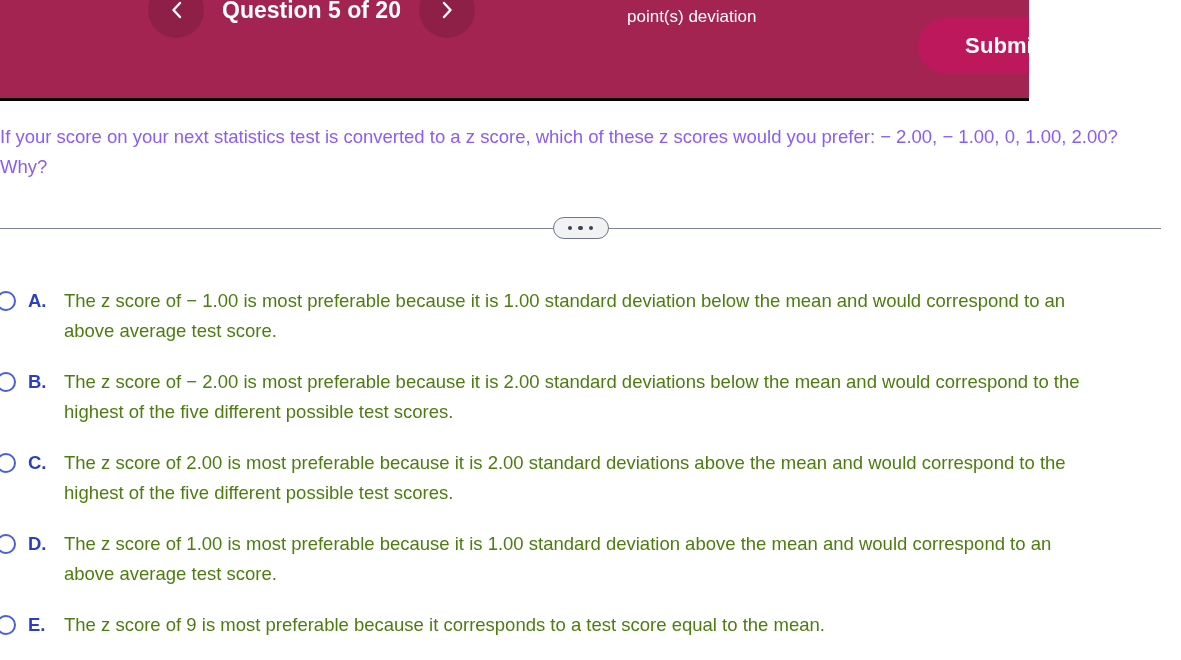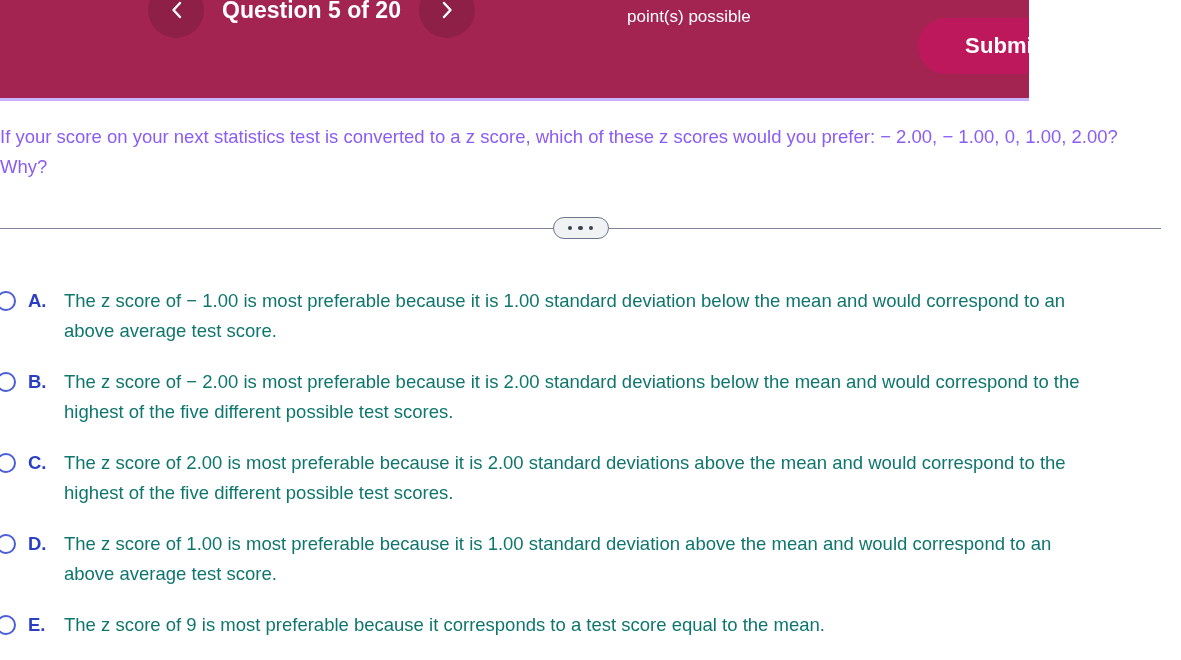--- a/index.html
+++ b/index.html
@@ -16,21 +16,21 @@
     color: #1a1a1a;
     -webkit-font-smoothing: antialiased;
   }
 
   
   .quiz-header {
     position: relative;
     width: 1029px;
     height: 101px;
     background: #a32450;
-    border-bottom: 3px solid #c4b5fd;
+    border-bottom: 3px solid #000000;
     box-sizing: border-box;
     overflow: hidden;
   }
 
   
   .nav-group {
     position: absolute;
     left: 148px;
     top: -18px;
     display: flex;
@@ -184,21 +184,21 @@
     font-weight: bold;
     color: #2a3fc4;
     line-height: 30px;
     text-align: left;
     padding-top: 2px;
   }
   .option-text {
     flex: 1 1 auto;
     font-size: 18.5px;
     line-height: 30px;
-    color: #0f766e;
+    color: #4d7c0f;
     padding-top: 2px;
     padding-right: 80px;
     cursor: pointer;
   }
 </style>
 </head>
 <body>
 
 <div class="quiz-header">
 
@@ -211,21 +211,21 @@
     <div class="question-counter">Question 5 of 20</div>
     <button class="nav-btn">
       <svg width="14" height="20" viewBox="0 0 14 20" aria-hidden="true">
         <path d="M4 3 L10.5 10 L4 17" fill="none" stroke="#ffffff" stroke-width="2.4" stroke-linecap="round" stroke-linejoin="round"></path>
       </svg>
     </button>
   </div>
 
   <div class="points-block">
     <div class="points-line">possible</div>
-    <div class="points-line">point(s) possible</div>
+    <div class="points-line">point(s) deviation</div>
   </div>
 
   <div class="clipped-glyph">g</div>
 
   <button class="submit-quiz-btn">Submit quiz</button>
 </div>
 
 <div class="question-stem">If your score on your next statistics test is converted to a z score, which of these z scores would you prefer:  − 2.00, − 1.00, 0, 1.00, 2.00? Why?</div>
 
 <div class="divider-wrap">

